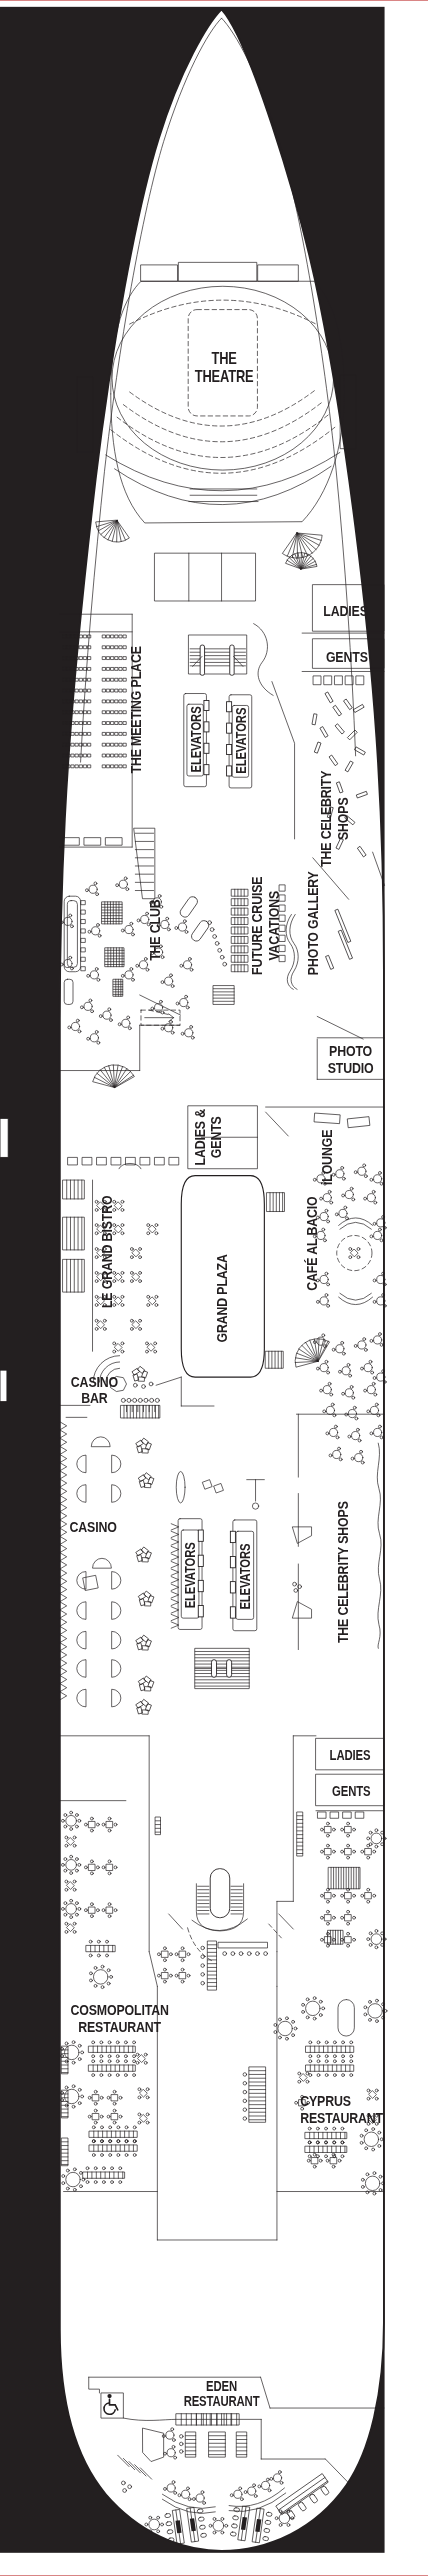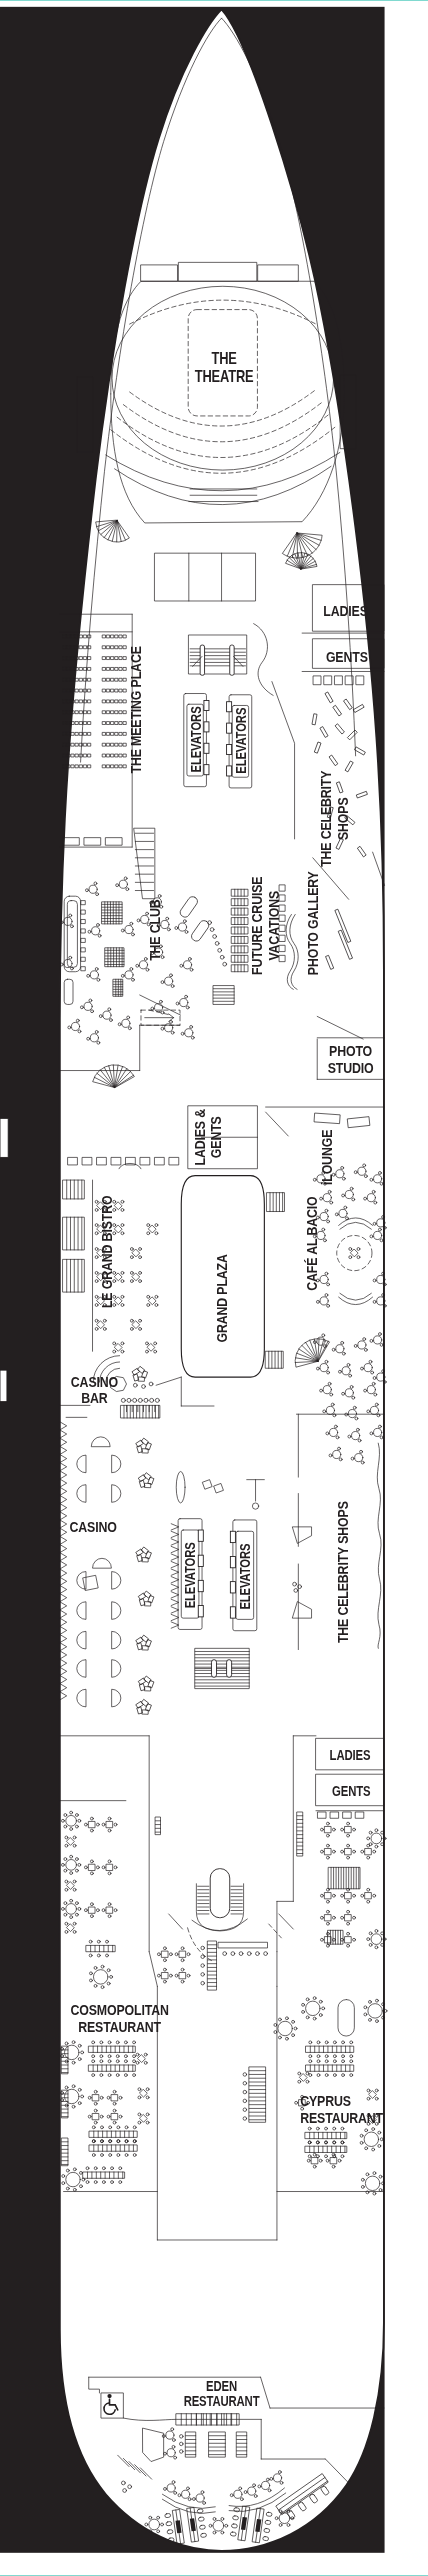--- a/index.html
+++ b/index.html
@@ -1,16 +1,16 @@
 <!DOCTYPE html>
 <html style="font-size:10px"><head>
 <meta charset="utf-8">
 <style>
   html,body{margin:0;padding:0;background:#ffffff}
-  .stage{position:relative;width:428px;height:2576px;background:#14b8a6;overflow:hidden;
+  .stage{position:relative;width:428px;height:2576px;background:#b91c1c;overflow:hidden;
          font-family:"Liberation Sans",sans-serif}
   svg{position:absolute;left:0;top:0}
   .w1{fill:none;stroke:#231f20;stroke-width:1.1;stroke-linejoin:round;stroke-linecap:round}
   .w2{fill:none;stroke:#231f20;stroke-width:1.8;stroke-linejoin:round}
   .w3{fill:#ffffff;stroke:#231f20;stroke-width:3}
   .dash{stroke-dasharray:7 5}
   .blk{fill:#231f20;stroke:none}
   .wf{fill:#ffffff;stroke:#231f20;stroke-width:1.4}
   text.lbl{fill:#231f20;font-weight:bold;letter-spacing:-0.3px}
 </style>

